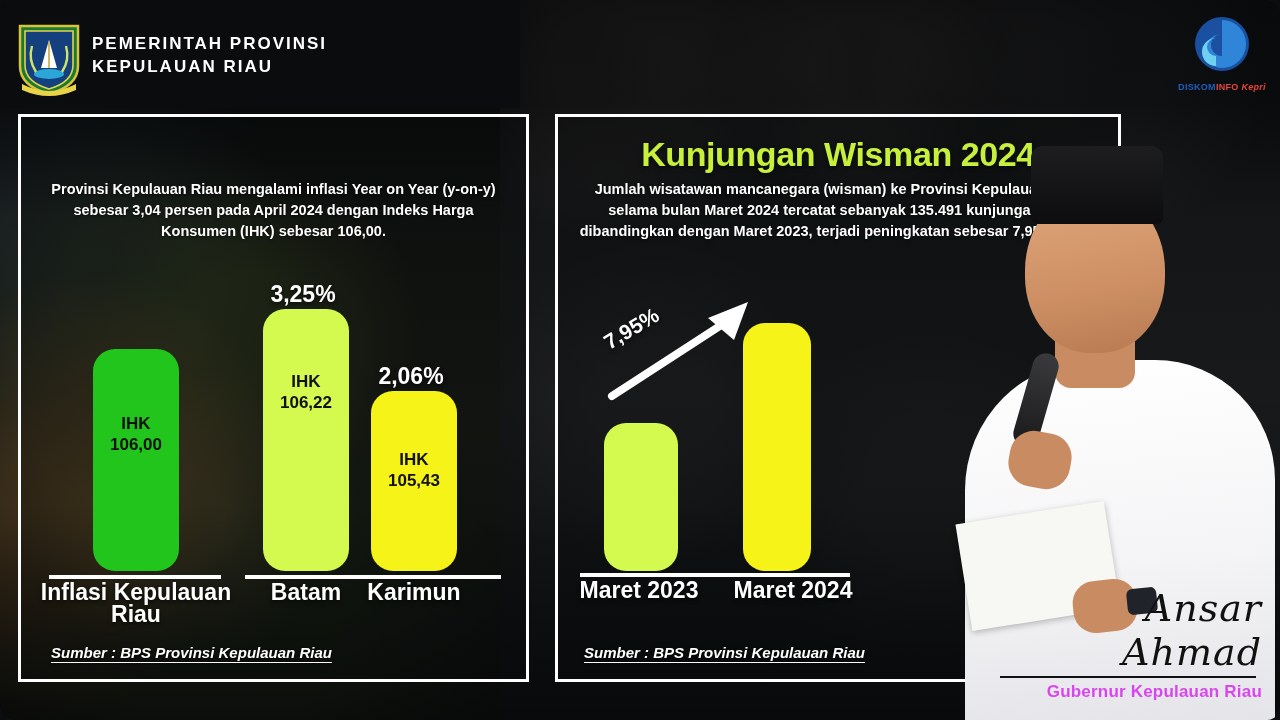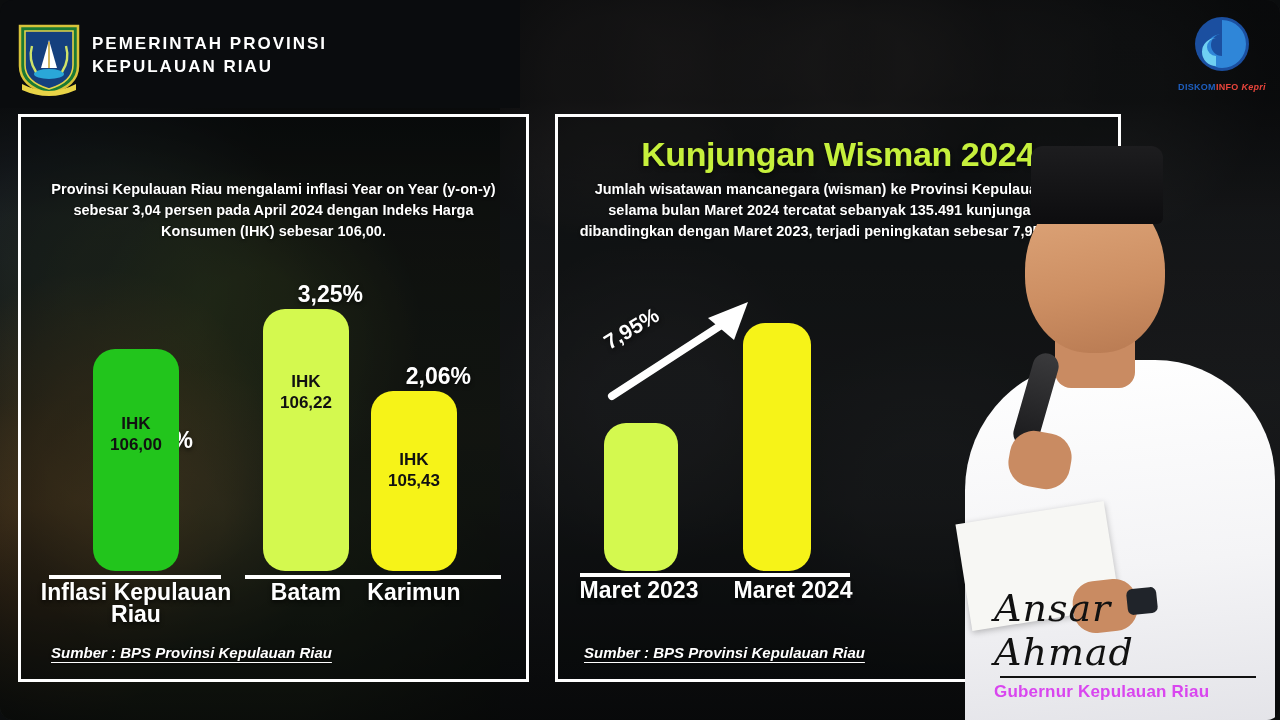--- a/index.html
+++ b/index.html
@@ -62,21 +62,21 @@
   #card-right .card-body{left:20px;right:20px;}
 
   .source{position:absolute;bottom:18px;left:30px;color:#fff;font-size:15px;
      font-style:italic;font-weight:600;text-decoration:underline;
      text-underline-offset:4px;text-shadow:0 1px 3px rgba(0,0,0,.8);}
   #card-right .source{left:26px;}
 
   
   .bar{position:absolute;border-radius:22px;}
   .bar-pct{position:absolute;color:#fff;font-size:23px;font-weight:bold;
-     text-align:right;text-shadow:0 2px 4px rgba(0,0,0,.65);}
+     text-align:center;text-shadow:0 2px 4px rgba(0,0,0,.65);}
   .bar-ihk{position:absolute;color:#111;font-size:17px;font-weight:bold;
      text-align:center;line-height:21px;}
   .axis{position:absolute;height:4px;background:#fff;}
   .cat{position:absolute;color:#fff;font-size:23px;font-weight:bold;
      text-align:center;line-height:22px;text-shadow:0 2px 4px rgba(0,0,0,.7);}
 
   
   .arrow-wrap{position:absolute;left:600px;top:296px;width:160px;height:110px;}
   .arrow-label{position:absolute;left:6px;top:36px;color:#fff;font-size:21px;
      font-weight:bold;transform:rotate(-31deg);transform-origin:left center;
@@ -101,21 +101,21 @@
   .gov-hand{position:absolute;left:104px;top:372px;width:62px;height:56px;
      background:#c98b62;border-radius:24px;transform:rotate(10deg);}
   .gov-paper{position:absolute;left:58px;top:452px;width:150px;height:108px;
      background:#f7f7f4;transform:rotate(-9deg);box-shadow:0 2px 6px rgba(0,0,0,.25);}
   .gov-hand2{position:absolute;left:168px;top:520px;width:64px;height:52px;
      background:#c98b62;border-radius:22px;transform:rotate(-6deg);}
   .gov-watch{position:absolute;left:222px;top:528px;width:30px;height:26px;
      background:#20242a;border-radius:6px;transform:rotate(-6deg);}
 
   
-  .sign{position:absolute;right:18px;bottom:18px;width:268px;text-align:left;}
+  .sign{position:absolute;right:18px;bottom:18px;width:268px;text-align:right;}
   .sign-name{font-family:"DejaVu Serif",serif;font-style:italic;font-size:38px;
      color:#111;line-height:44px;letter-spacing:1px;}
   .sign-rule{height:2px;background:#111;margin:2px 6px 4px;}
   .sign-role{font-size:17px;font-weight:bold;color:#d946ef;letter-spacing:.2px;}
 </style>
 </head>
 <body>
 
 <div class="stage">
 

